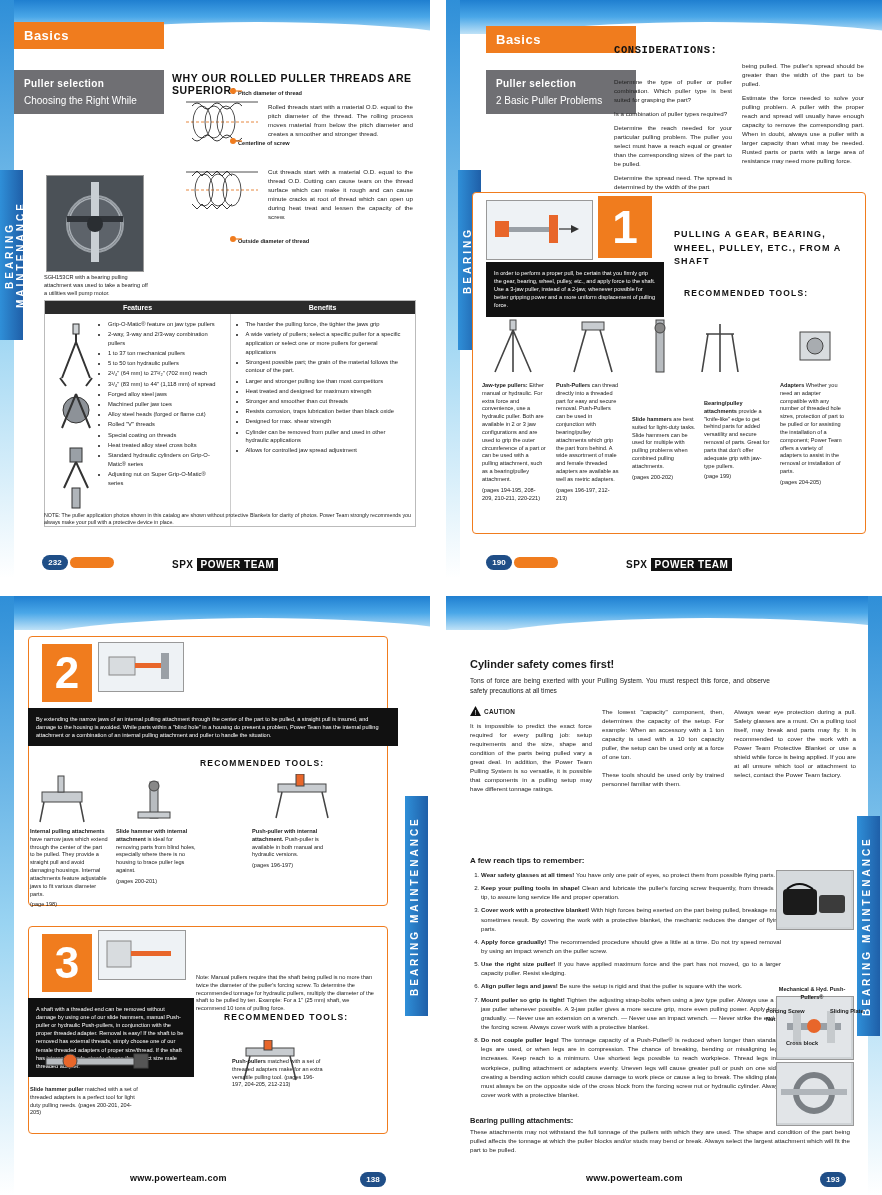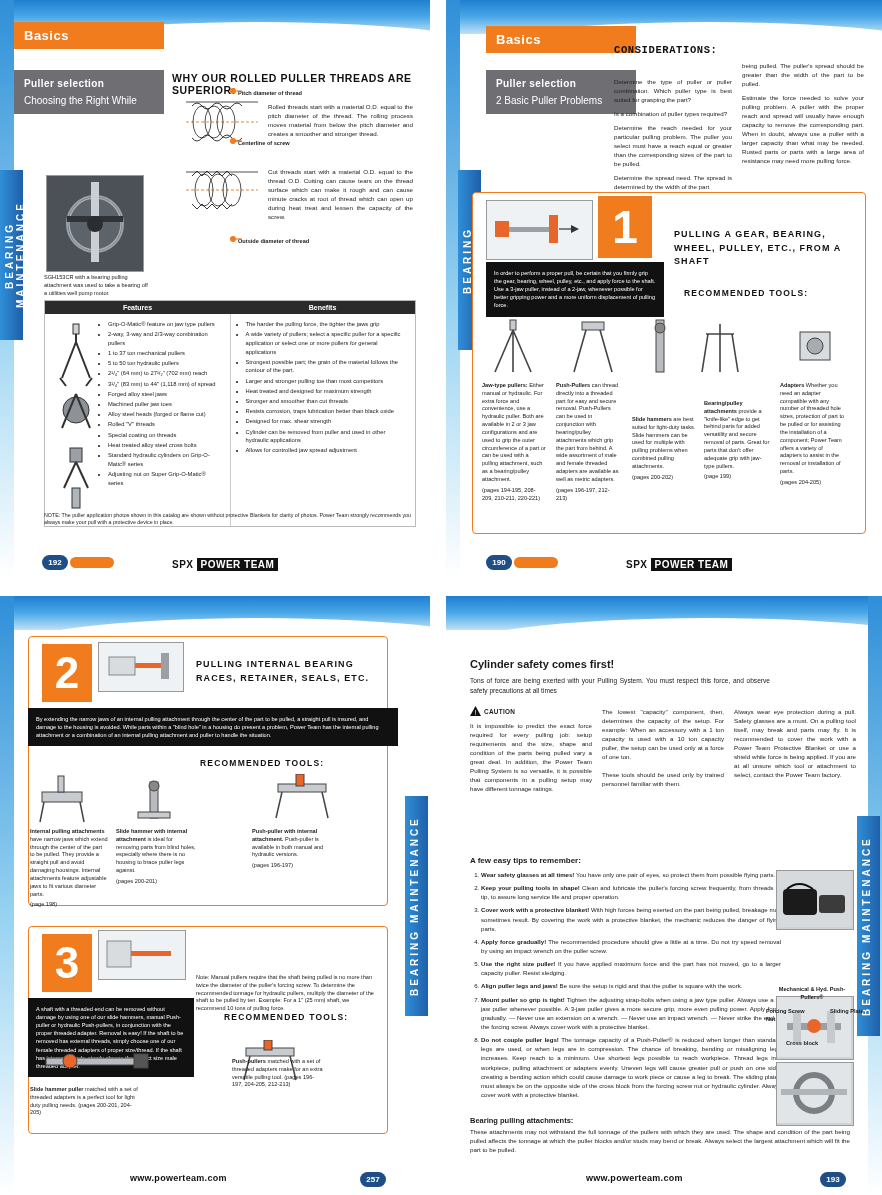--- a/index.html
+++ b/index.html
@@ -187,21 +187,21 @@
           <li>Designed for max. shear strength</li>
           <li>Cylinder can be removed from puller and used in other hydraulic applications</li>
           <li>Allows for controlled jaw spread adjustment</li>
         </ul>
       </div>
     </div>
   </div>
 
   <div class="note" style="left:44px;top:512px;width:370px;">NOTE:  The puller application photos shown in this catalog are shown without protective Blankets for clarity of photos. Power Team strongly recommends you always make your pull with a protective device in place.</div>
 
-  <div class="pagenum" style="left:42px;">192</div>
+  <div class="pagenum" style="left:42px;">232</div>
   <div class="pill" style="left:70px;bottom:10px;width:44px;"></div>
   <div class="spx" style="left:172px;bottom:8px;">
     <span>SPX</span><span class="pt">POWER TEAM</span>
   </div>
 </div>
 
 <div class="page" id="p190">
   <div class="blue-top"></div>
   <div class="white-swoosh"></div>
   <div class="leftbar"></div>
@@ -298,21 +298,20 @@
   <div class="card" style="left:28px;top:40px;width:358px;height:268px;"></div>
   <div class="bignum" style="left:42px;top:48px;width:50px;height:58px;font-size:44px;line-height:1;">2</div>
   <div style="position:absolute;left:98px;top:46px;width:84px;height:48px;border:1px solid #999;background:#eef2f5;">
     <svg width="82" height="46" viewBox="0 0 82 46">
       <rect width="82" height="46" fill="#eef2f5"></rect>
       <rect x="10" y="14" width="26" height="18" fill="#d8dcdf" stroke="#888"></rect>
       <rect x="36" y="20" width="32" height="5" fill="#e8662a"></rect>
       <rect x="62" y="10" width="8" height="26" fill="#9aa0a6"></rect>
     </svg>
   </div>
-  <div class="ttl" style="left:196px;top:62px;width:180px;">PULLING INTERNAL BEARING RACES, RETAINER, SEALS, ETC.</div>
 
   <div class="darkbox" style="left:28px;top:112px;width:354px;">By extending the narrow jaws of an internal pulling attachment through the center of the part to be pulled, a straight pull is insured, and damage to the housing is avoided.  While parts within a "blind hole" in a housing do present a problem, Power Team has the internal pulling attachment or a combination of an internal pulling attachment and puller to handle the situation.</div>
   <div class="rec" style="left:200px;top:162px;">RECOMMENDED TOOLS:</div>
 
   <div style="position:absolute;left:30px;top:178px;width:352px;height:52px;">
     <svg width="352" height="52" viewBox="0 0 352 52">
       <g stroke="#444" fill="#c8ccd0" stroke-width="1">
         <rect x="12" y="18" width="40" height="10"></rect>
           <path d="M14 28 l-4 20 M50 28 l4 20" fill="none" stroke-width="1.5"></path>
           <rect x="28" y="2" width="6" height="16"></rect>
@@ -368,21 +367,21 @@
   <div class="step-col" style="position:absolute;left:30px;top:490px;width:110px;">
     <b>Slide hammer puller</b><span> matched with a set of threaded adapters is a perfect tool for light duty pulling needs.</span>
     <span>(pages 200-201, 204-205)</span>
   </div>
   <div class="step-col" style="position:absolute;left:232px;top:462px;width:92px;">
     <b>Push-pullers</b><span> matched with a set of threaded adapters make for an extra versatile pulling tool.</span>
     <span>(pages 196-197, 204-205, 212-213)</span>
   </div>
 
   <div class="footer-url" style="left:130px;">www.powerteam.com</div>
-  <div class="pagenum" style="right:44px;">257</div>
+  <div class="pagenum" style="right:44px;">138</div>
 </div>
 
 <div class="page" id="p193">
   <div class="blue-top"></div>
   <div class="white-swoosh"></div>
   <div class="rightbar"></div>
   <div class="vert-tab" style="right:2px;top:220px;height:200px;width:15px;">BEARING MAINTENANCE</div>
 
   <div style="position:absolute;left:24px;top:62px;font-weight:bold;font-size:11px;">Cylinder safety comes first!</div>
   <div class="body-txt" style="position:absolute;left:24px;top:80px;width:300px;font-size:6.6px;">Tons of force are being exerted with your Pulling System. You must respect this force, and observe safety precautions at all times</div>
@@ -393,21 +392,21 @@
         <text x="5.5" y="9" font-size="7" fill="#fff" text-anchor="middle">!</text>
       </svg>
     <span class="caution">CAUTION</span>
   </div>
   <div class="body-txt" style="position:absolute;left:24px;top:126px;width:122px;">It is impossible to predict the exact force required for every pulling job: setup requirements and the size, shape and condition of the parts being pulled vary a great deal. In addition, the Power Team Pulling System is so versatile, it is possible that components in a pulling setup may have different tonnage ratings.</div>
   <div class="body-txt" style="position:absolute;left:156px;top:112px;width:122px;white-space:pre-line;">The lowest "capacity" component, then, determines the capacity of the setup. For example: When an accessory with a 1 ton capacity is used with a 10 ton capacity puller, the setup can be used only at a force of one ton.
 
 These tools should be used only by trained personnel familiar with them.</div>
   <div class="body-txt" style="position:absolute;left:288px;top:112px;width:122px;">Always wear eye protection during a pull. Safety glasses are a must. On a pulling tool itself, may break and parts may fly. It is recommended to cover the work with a Power Team Protective Blanket or use a shield while force is being applied. If you are at all unsure which tool or attachment to select, contact the Power Team factory.</div>
 
-  <div style="position:absolute;left:24px;top:260px;font-weight:bold;font-size:8px;">A few easy tips to remember:</div>
+  <div style="position:absolute;left:24px;top:260px;font-weight:bold;font-size:8px;">A few reach tips to remember:</div>
   <ol class="ol" style="position:absolute;left:24px;top:274px;width:300px;">
     <li><b>Wear safety glasses at all times!</b><span> You have only one pair of eyes, so protect them from possible flying parts.</span></li>
     <li><b>Keep your pulling tools in shape!</b><span> Clean and lubricate the puller's forcing screw frequently, from threads to tip, to assure long service life and proper operation.</span></li>
     <li><b>Cover work with a protective blanket!</b><span> With high forces being exerted on the part being pulled, breakage may sometimes result. By covering the work with a protective blanket, the mechanic reduces the danger of flying parts.</span></li>
     <li><b>Apply force gradually!</b><span> The recommended procedure should give a little at a time. Do not try speed removal by using an impact wrench on the puller screw.</span></li>
     <li><b>Use the right size puller!</b><span> If you have applied maximum force and the part has not moved, go to a larger capacity puller. Resist sledging.</span></li>
     <li><b>Align puller legs and jaws!</b><span> Be sure the setup is rigid and that the puller is square with the work.</span></li>
     <li><b>Mount puller so grip is tight!</b><span> Tighten the adjusting strap-bolts when using a jaw type puller. Always use a 3-jaw puller whenever possible. A 3-jaw puller gives a more secure grip, more even pulling power. Apply force gradually. — Never use an extension on a wrench. — Never use an impact wrench. — Never strike the end of the forcing screw. Always cover work with a protective blanket.</span></li>
     <li><b>Do not couple puller legs!</b><span> The tonnage capacity of a Push-Puller® is reduced when longer than standard legs are used, or when legs are in compression. The chance of breaking, bending or misaligning legs increases. Keep reach to a minimum. Use shortest legs possible to reach workpiece. Thread legs into workpiece, pulling attachment or adapters evenly. Uneven legs will cause greater pull or push on one side, creating a bending action which could cause damage to work piece or cause a leg to break. The sliding plates must always be on the opposite side of the cross block from the forcing screw nut or hydraulic cylinder. Always cover work with a protective blanket.</span></li>
   </ol>

